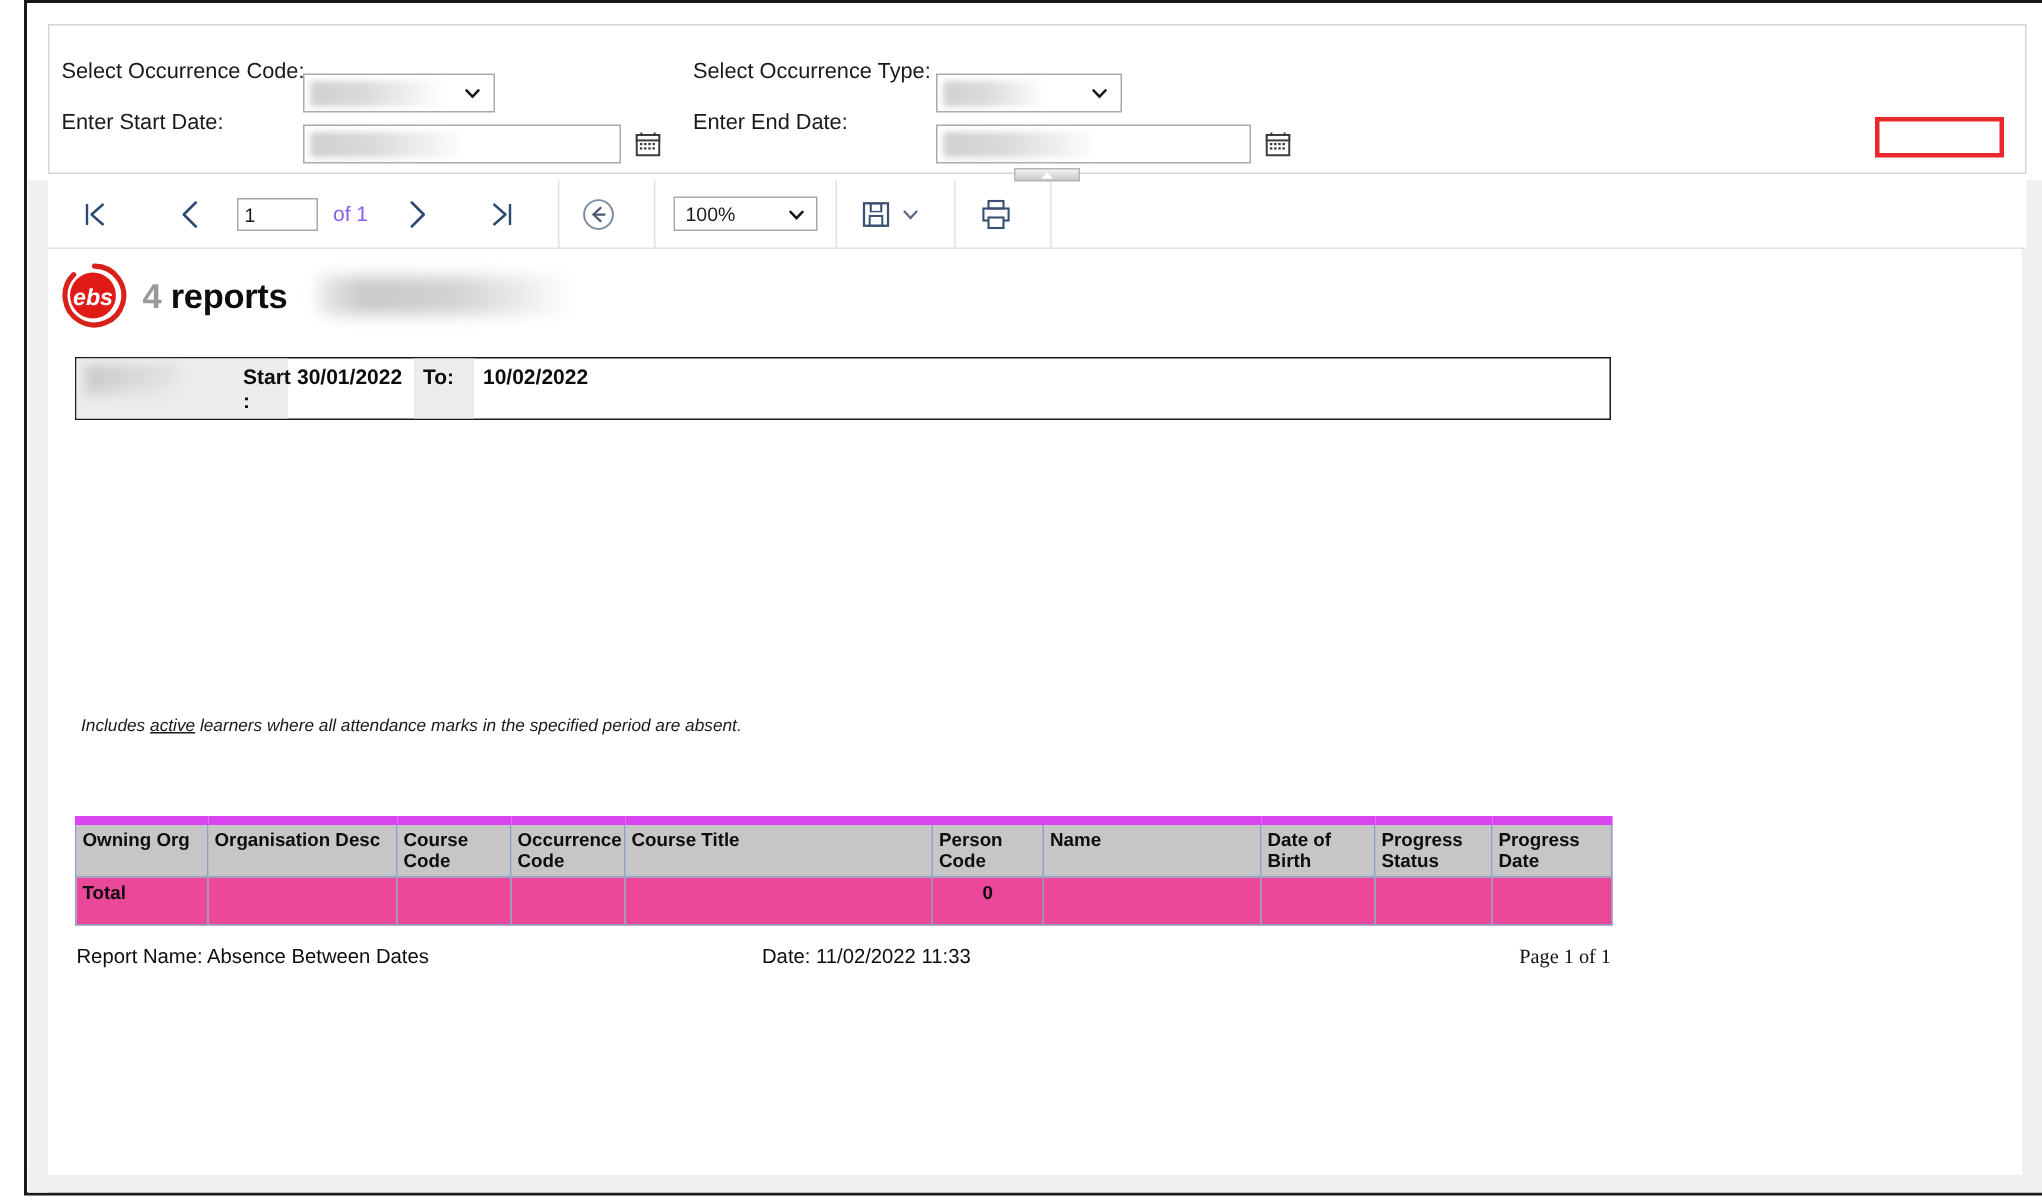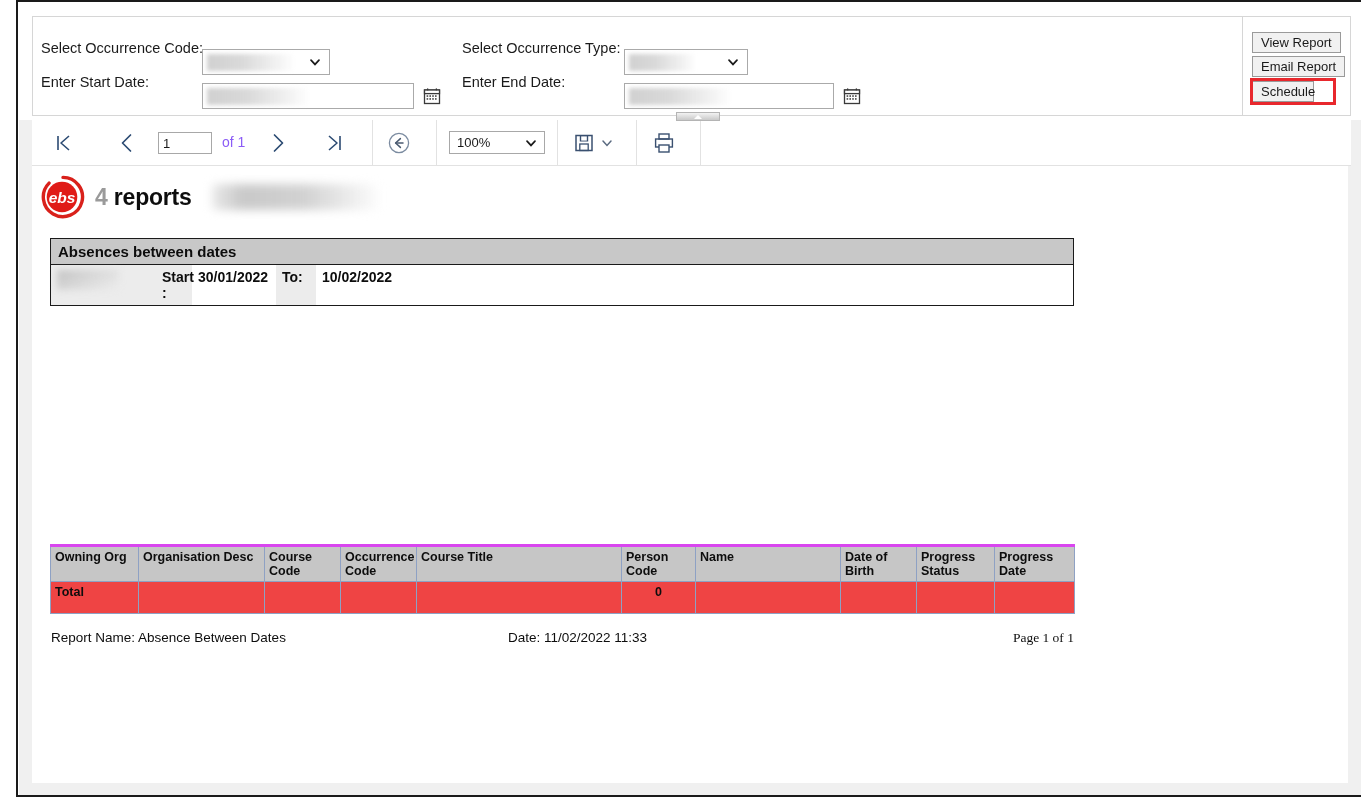--- a/index.html
+++ b/index.html
@@ -374,26 +374,26 @@
     vertical-align: top;
     padding: 3px 4px;
     box-sizing: border-box;
     font-weight: normal;
     text-align: left;
   }
   .dtable thead th {
     background: #c6c6c6;
     height: 36px;
     font-weight: bold;
-    border-top: 3px solid #d946ef;
+    border-top: 6px solid #d946ef;
     border-left-color: #8ea1c4;
   }
   .dtable tbody td {
     height: 32px;
-    background: #ef4444;
+    background: #ec4899;
   }
   .dtable tbody td.total-lbl { font-weight: bold; }
   .dtable tbody td.num { text-align: center; font-weight: bold; }
 
   .footer {
     position: absolute;
     left: 18px;
     top: 464px;
     width: 1024px;
     height: 20px;
@@ -488,25 +488,20 @@
           <rect x="6.4" y="8.3" width="1.6" height="1.5"></rect>
         <rect x="9.2" y="8.3" width="1.6" height="1.5"></rect>
           <rect x="12" y="8.3" width="1.6" height="1.5"></rect>
         <rect x="3.6" y="11.2" width="1.6" height="1.5"></rect>
           <rect x="6.4" y="11.2" width="1.6" height="1.5"></rect>
         <rect x="9.2" y="11.2" width="1.6" height="1.5"></rect>
           <rect x="12" y="11.2" width="1.6" height="1.5"></rect>
       </g>
     </svg>
 
-    <div class="btn-col">
-      <div class="rbtn btn-view">View Report</div>
-      <div class="rbtn btn-email">Email Report</div>
-      <div class="rbtn btn-schedule">Schedule</div>
-    </div>
   </div>
 
   <div class="red-box"></div>
 
   <div class="collapse-handle">
     <div class="tri"></div>
   </div>
 
   <div class="left-strip"></div>
   <div class="right-strip"></div>
@@ -574,33 +569,33 @@
           <path d="M23 2.4 a19.6 19.6 0 1 1 -13.9 5.7" stroke="#d9211b" stroke-width="3.4" fill="none" stroke-linecap="round"></path>
           <circle cx="22" cy="22" r="15.3" fill="#e01b17"></circle>
           <text x="22" y="28.2" font-family="'Liberation Sans', sans-serif" font-size="15.5" font-weight="bold" font-style="italic" fill="#ffffff" text-anchor="middle">ebs</text>
         </svg>
       </div>
       <div class="rpt-title"><span class="four">4</span><span> reports</span></div>
       <div class="rpt-redact"></div>
     </div>
 
     <div class="param-box">
-      <div class="pb-title">Absences between dates</div>
       <div class="pb-row">
         <div class="pb-cell pb-occv">
           <div class="rd"></div>
         </div>
         <div class="pb-cell pb-lbl pb-from">Start :</div>
         <div class="pb-cell pb-fromv">30/01/2022</div>
         <div class="pb-cell pb-lbl pb-to">To:</div>
         <div class="pb-cell pb-tov">10/02/2022</div>
         <div class="pb-cell pb-fill"></div>
       </div>
     </div>
 
+    <div class="note"><span>Includes </span><u>active</u><span> learners where all attendance marks in the specified period are absent.</span></div>
 
     <table class="dtable">
       <colgroup>
         <col style="width:88px">
           <col style="width:126px">
           <col style="width:76px">
           <col style="width:76px">
         <col style="width:205px">
           <col style="width:74px">
           <col style="width:145px">

